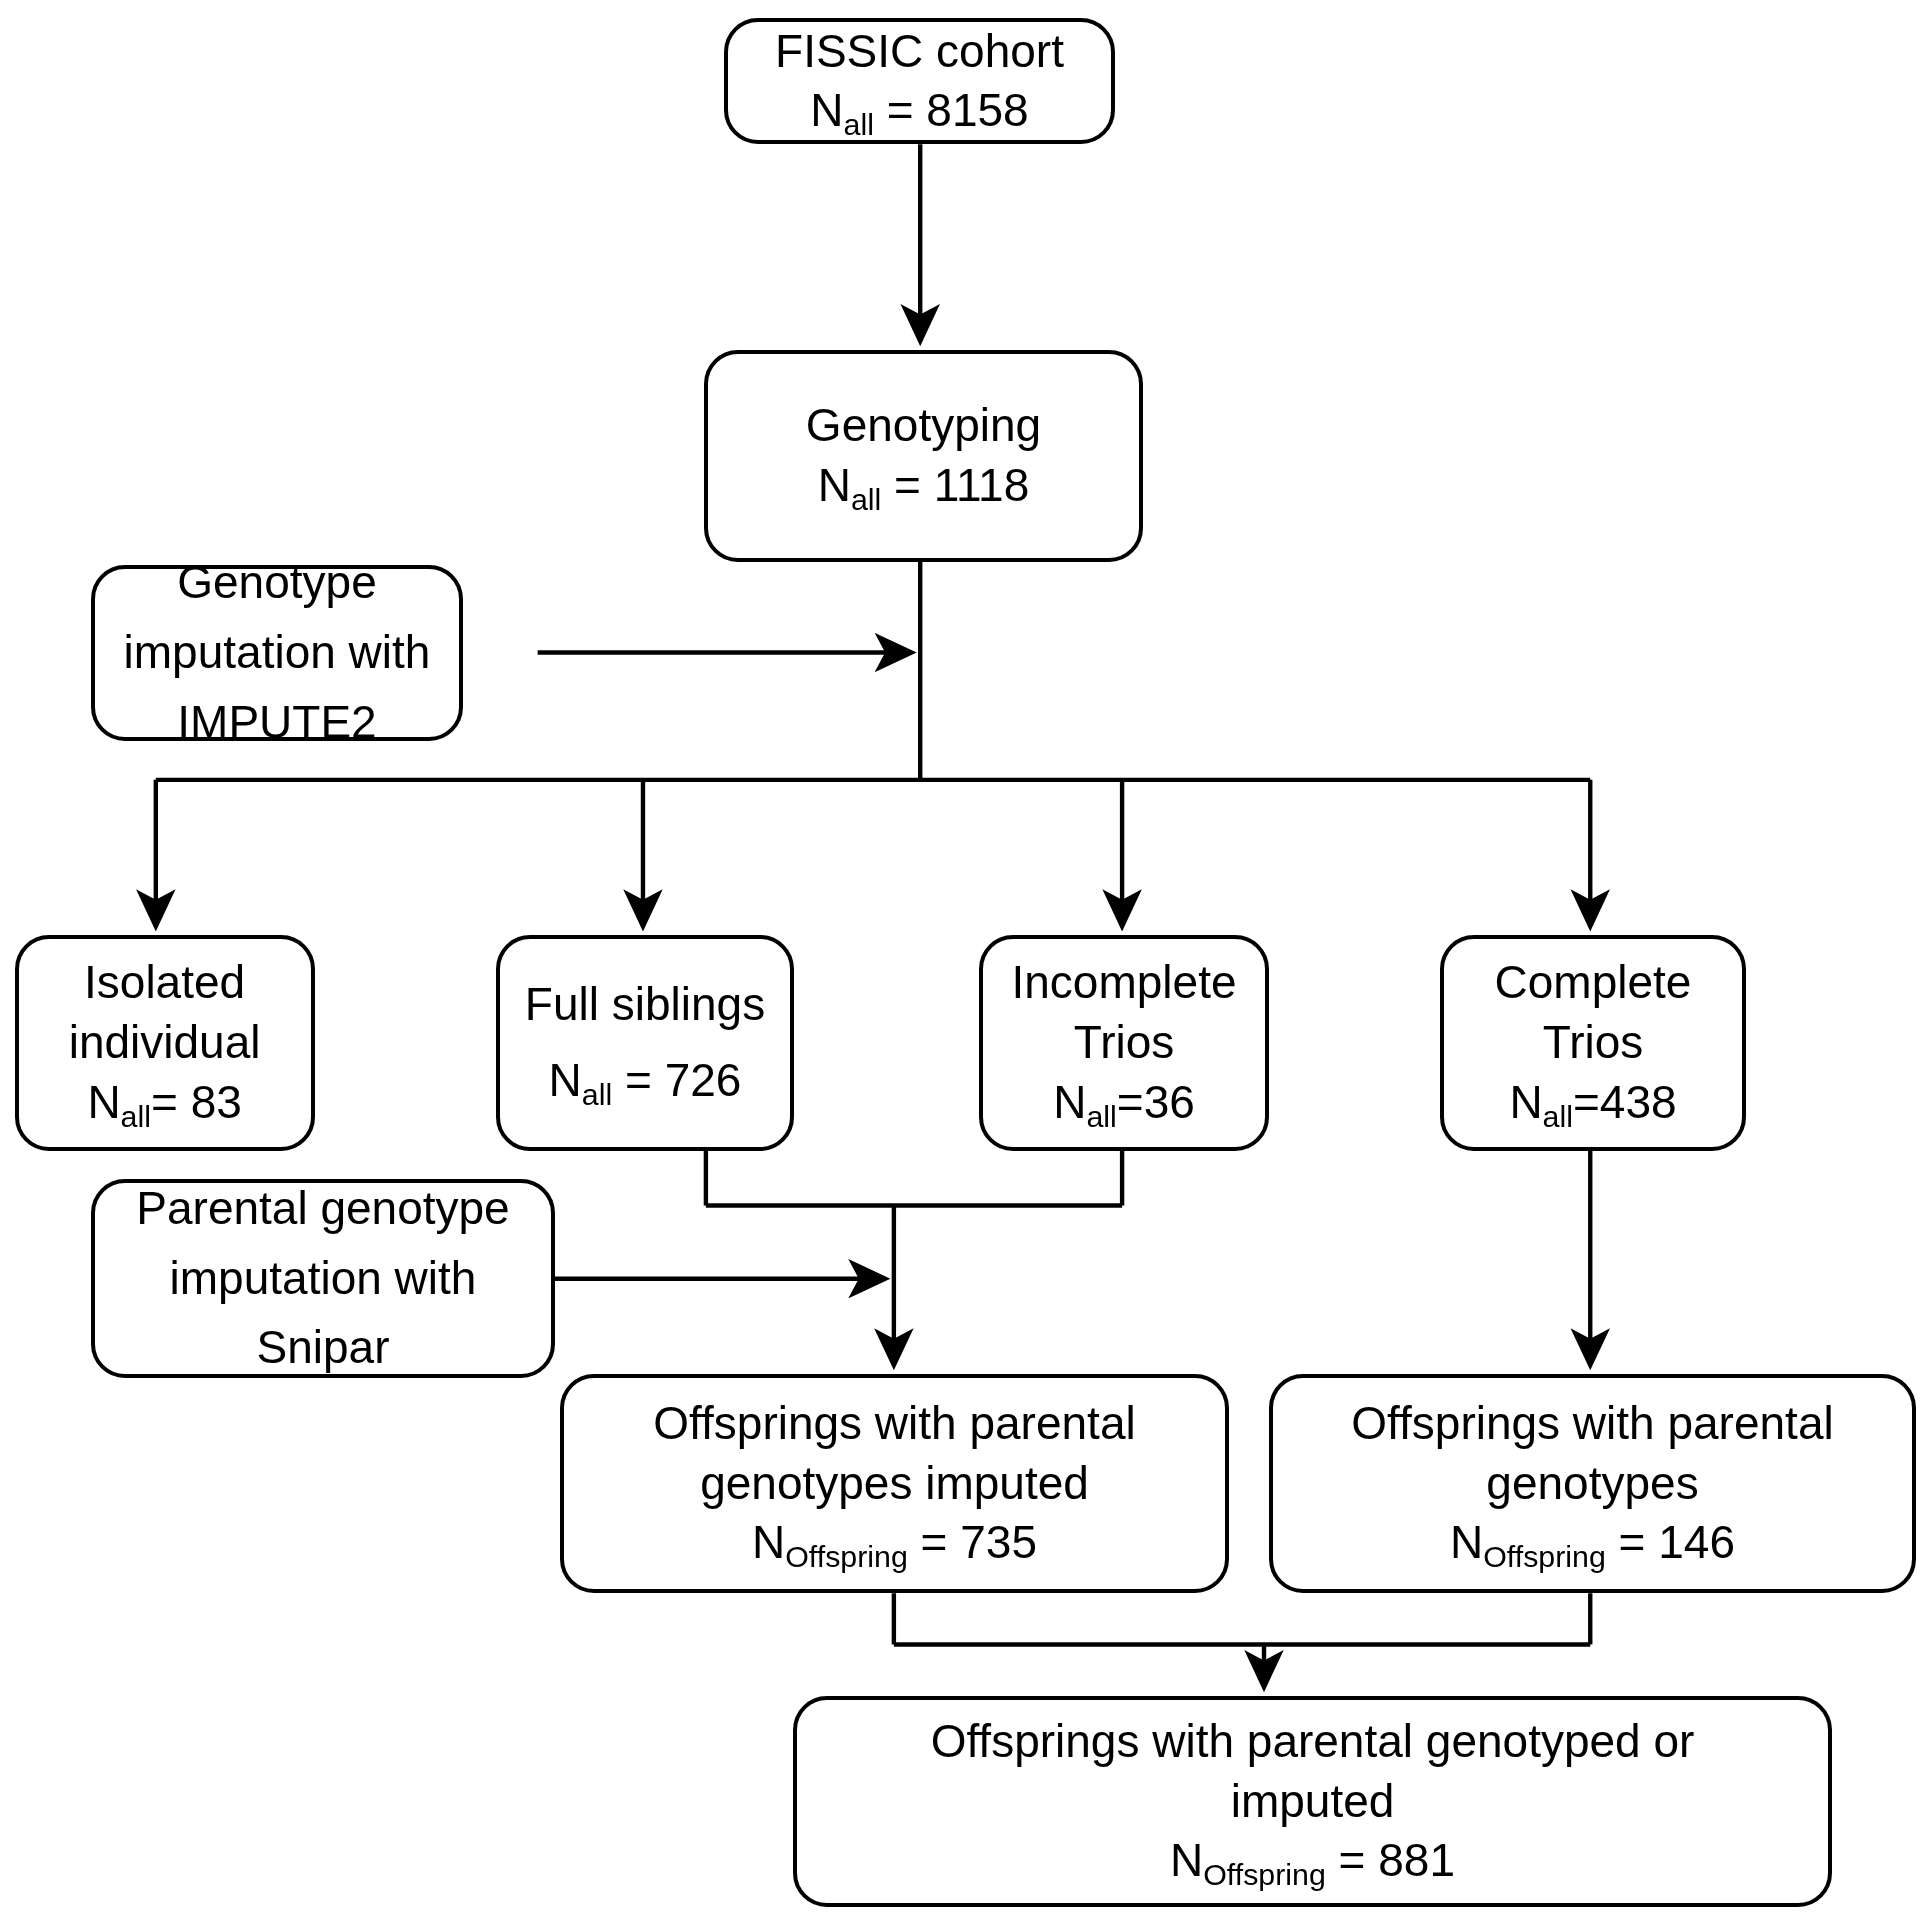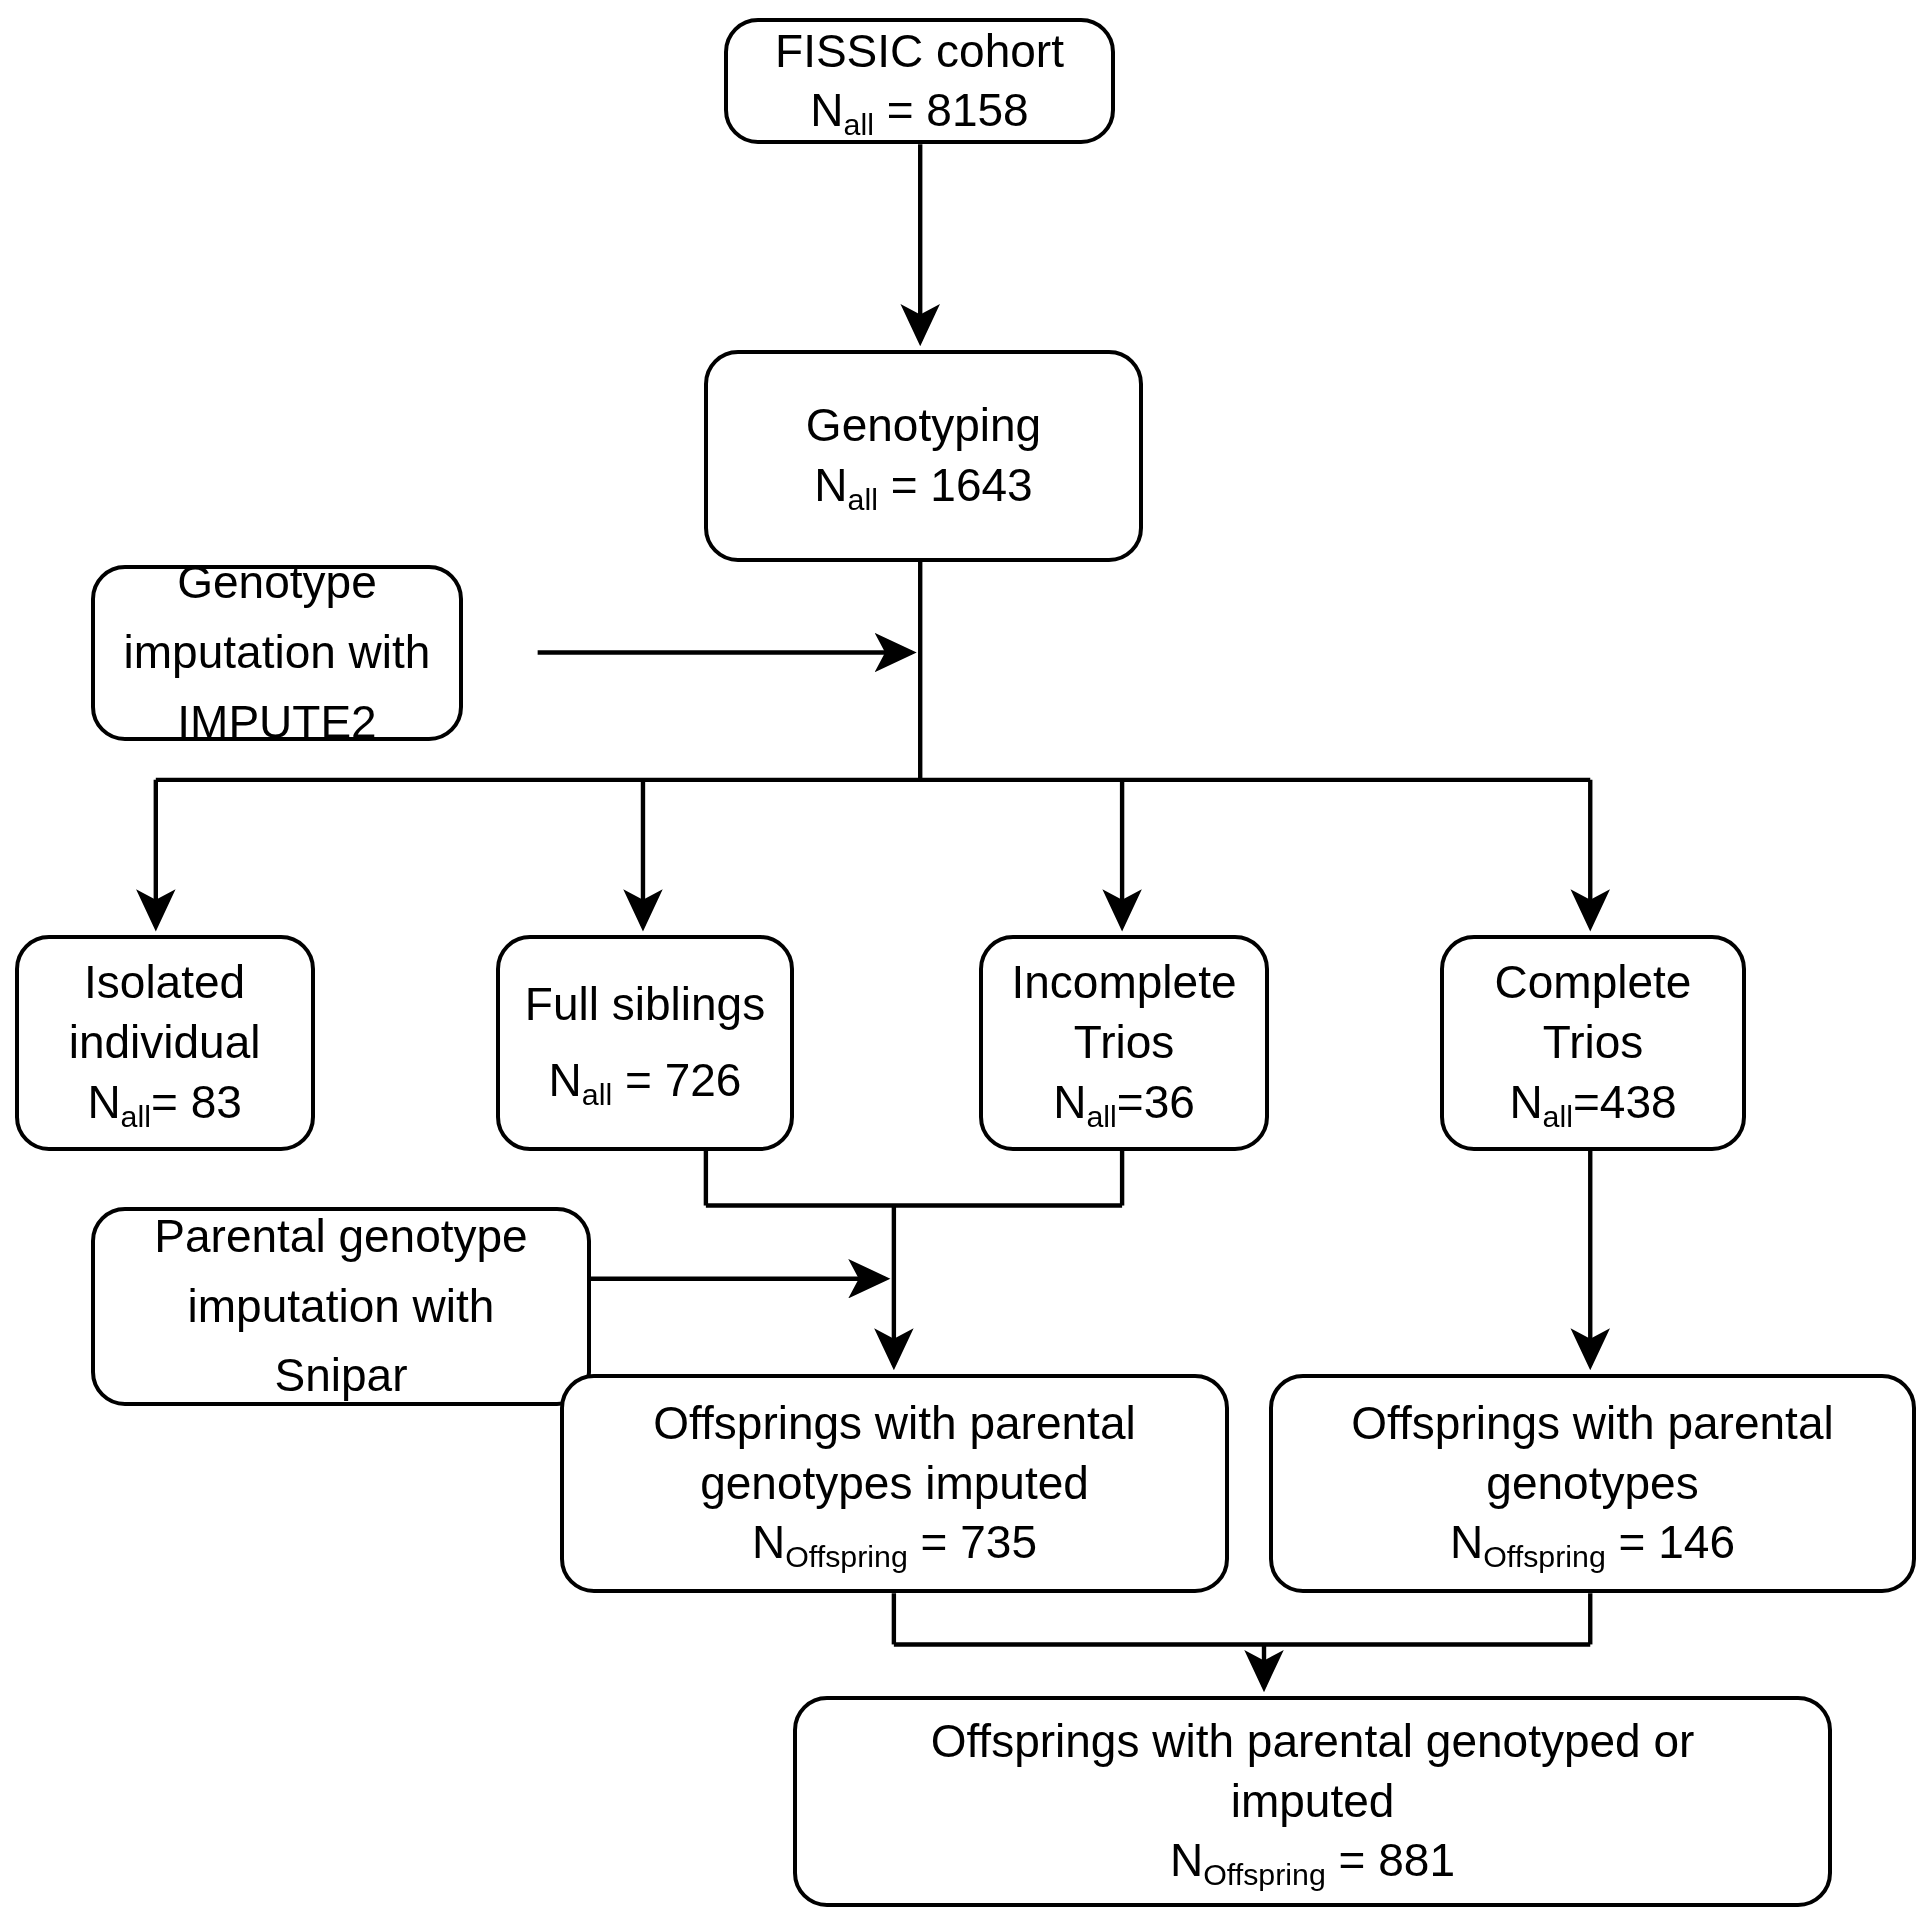--- a/index.html
+++ b/index.html
@@ -51,21 +51,21 @@
     top: 0.30em;
   }
   
   #n-cohort      { left: 724px;  top: 18.3px;   width: 391px;  height: 126px; }
   #n-genotyped   { left: 704px;  top: 350px;  width: 439px;  height: 212px; }
   #n-impute2     { left: 91px;  top: 565px;  width: 372px;  height: 176px; line-height: 1.52; }
   #n-isolated    { left: 14.6px;   top: 935px; width: 300px;  height: 216px; }
   #n-fullsib     { left: 496px;  top: 935px; width: 298px;  height: 216px; gap: 16px; }
   #n-incomplete  { left: 979px; top: 935px; width: 290px;  height: 216px; }
   #n-complete    { left: 1440px; top: 935px; width: 306px;  height: 216px; }
-  #n-snipar      { left: 91px;  top: 1179px; width: 500px;  height: 199px; line-height: 1.52; margin-top: 28px; }
+  #n-snipar      { left: 91px;  top: 1179px; width: 464px;  height: 199px; line-height: 1.52; }
   #n-offs-imp    { left: 560px;  top: 1374px; width: 669px;  height: 219px; }
   #n-offs-gen    { left: 1269px; top: 1374px; width: 647px;  height: 219px; }
   #n-offs-all    { left: 745px; top: 1696px; width: 1039px; height: 211px; margin-left: 48px; }
 </style>
 </head>
 <body>
 
 <div id="stage">
 
   <svg id="wires" viewBox="0 0 2633 2626" xmlns="http://www.w3.org/2000/svg">
@@ -105,21 +105,21 @@
     </g>
   </svg>
 
   <div class="node" id="n-cohort">
     <span class="ln">FISSIC cohort</span>
     <span class="ln"><span>N</span><sub>all</sub><span> = </span><span>8158</span></span>
   </div>
 
   <div class="node" id="n-genotyped">
     <span class="ln">Genotyping</span>
-    <span class="ln"><span>N</span><sub>all</sub><span> = </span><span>1643</span></span>
+    <span class="ln"><span>N</span><sub>all</sub><span> = </span><span>1118</span></span>
   </div>
 
   <div class="node" id="n-impute2">
     <span class="ln">Genotype</span>
     <span class="ln">imputation with</span>
     <span class="ln">IMPUTE2</span>
   </div>
 
   <div class="node" id="n-isolated">
     <span class="ln">Isolated</span>

